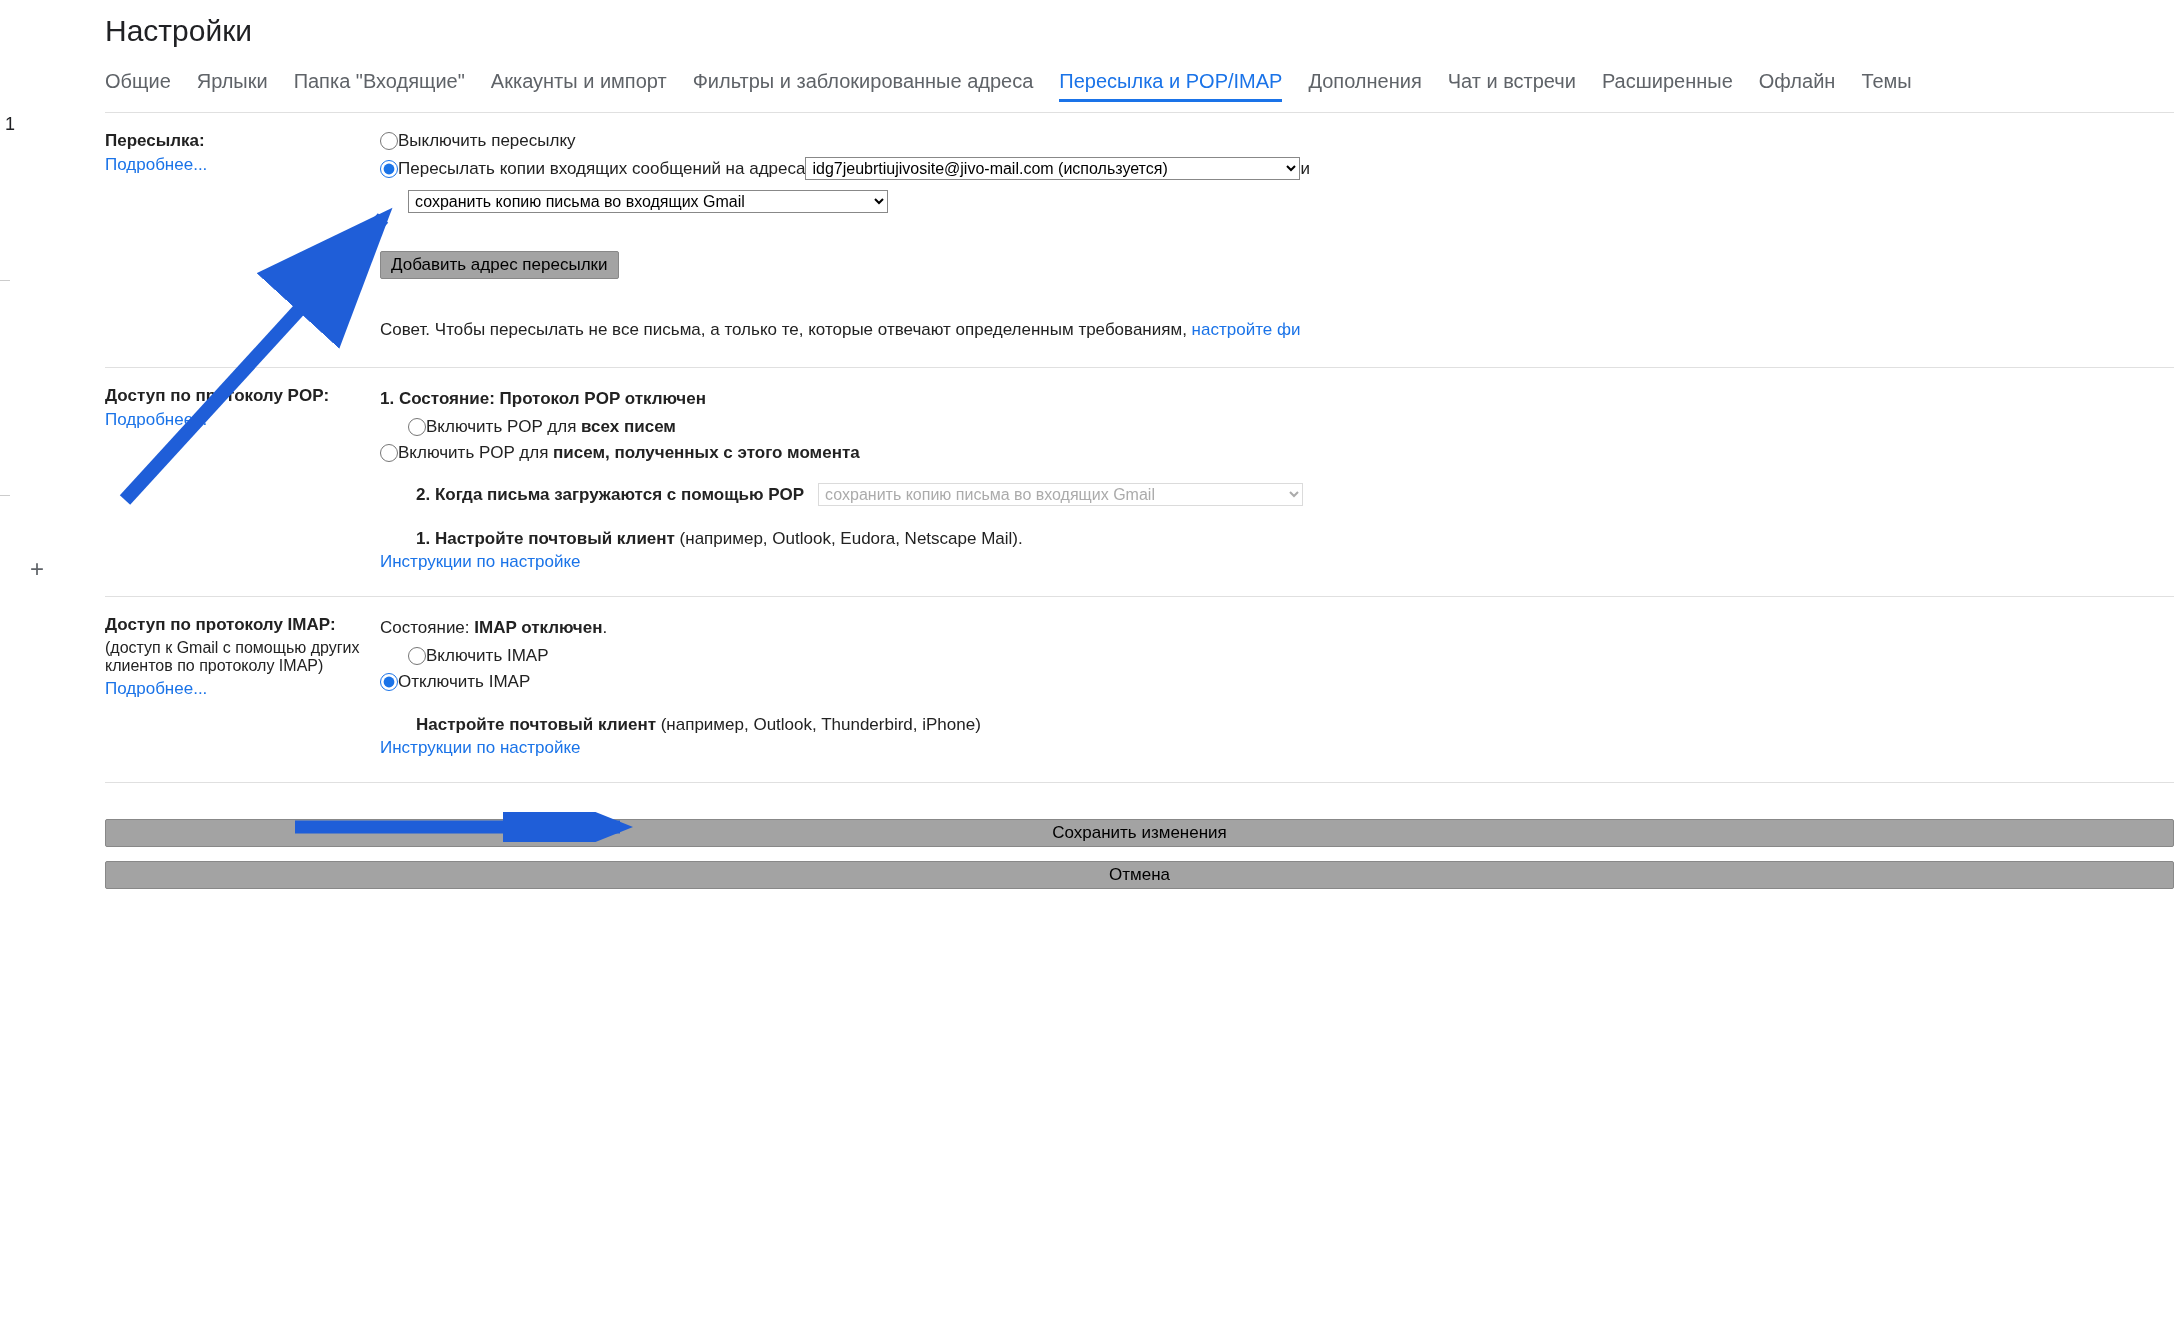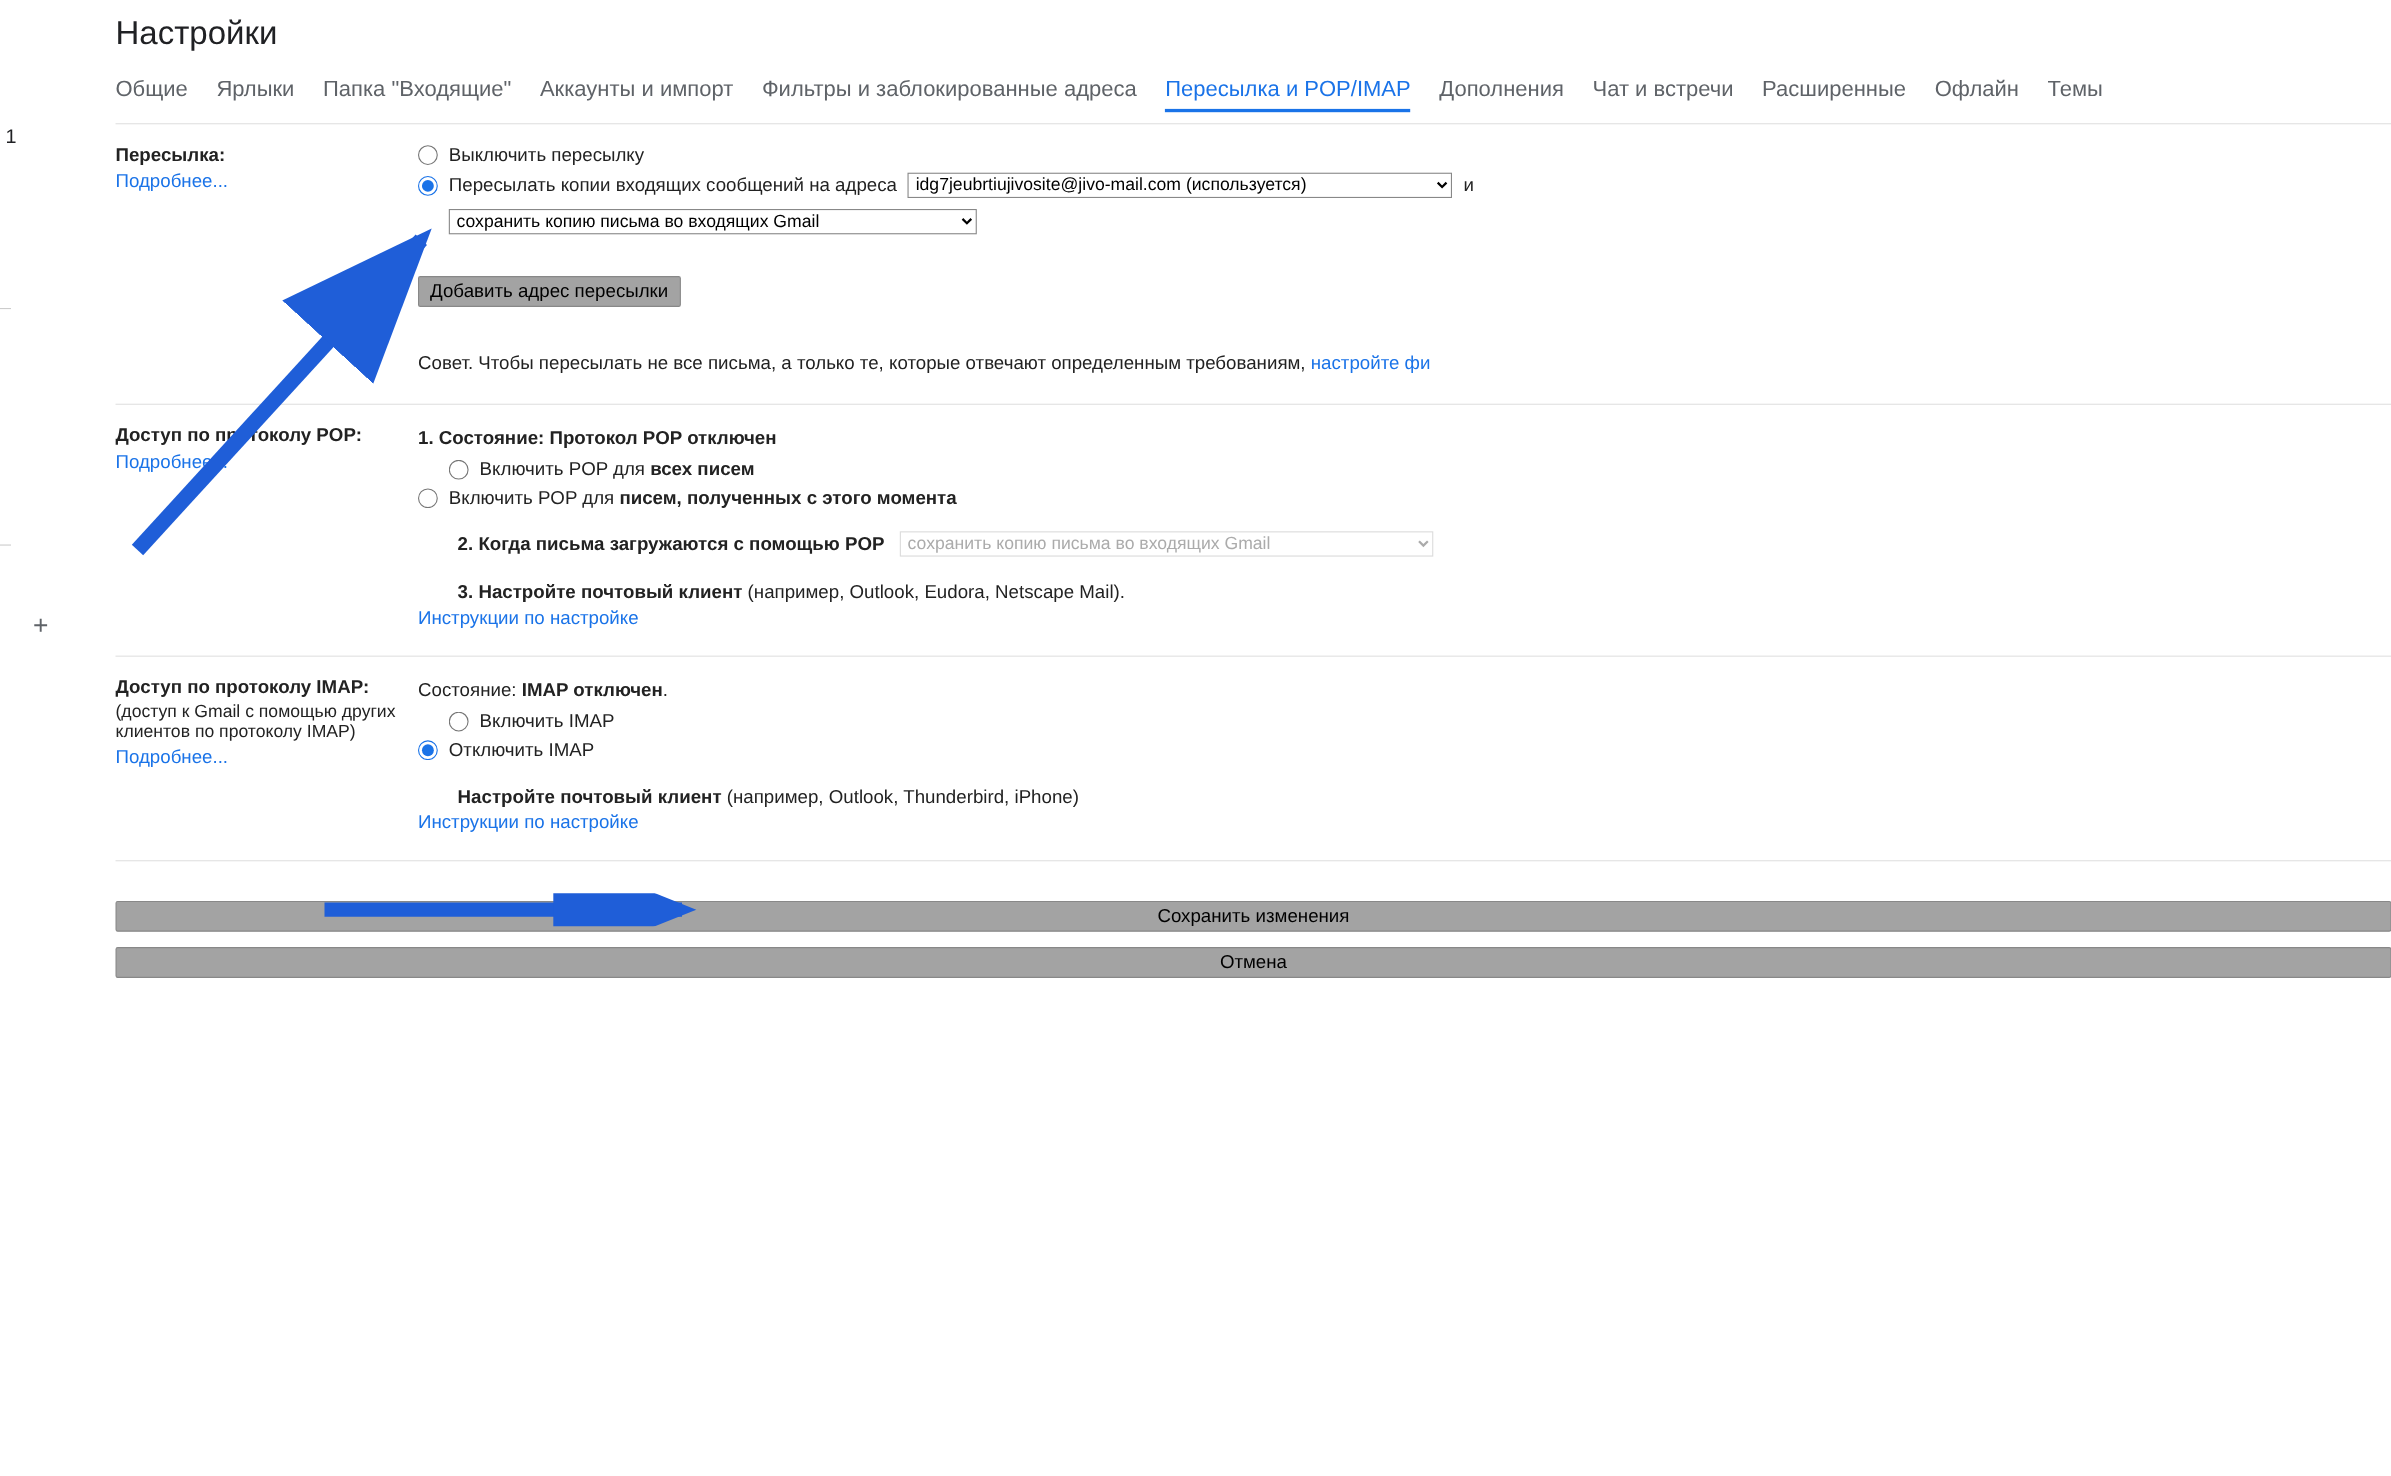--- a/index.html
+++ b/index.html
@@ -10,21 +10,21 @@
     .tab { cursor: pointer; padding-bottom: 6px; }
     .tab.active { color: #1a73e8; border-bottom: 3px solid #1a73e8; }
     .hr { border: 0; border-top: 1px solid #e0e0e0; margin: 6px 0 18px 0; }
     .section { display: flex; border-bottom: 1px solid #e0e0e0; padding-bottom: 24px; margin-bottom: 18px; }
     .section:last-of-type { border-bottom: 1px solid #e0e0e0; }
     .label-col { width: 275px; flex-shrink: 0; padding-right: 15px; }
     .label-col .heading { font-weight: 700; font-size: 17px; margin-bottom: 4px; }
     .label-col .sub { font-size: 16px; color: #222; margin-bottom: 4px; }
     .content-col { flex: 1; min-width: 0; }
     .link { color: #1a73e8; cursor: pointer; font-size: 17px; }
-    .row { display: flex; align-items: center; gap: 10px; margin-bottom: 6px; }
+    .row { display: flex; align-items: center; margin-bottom: 6px; }
     input[type="radio"] { width: 18px; height: 18px; accent-color: #1a73e8; cursor: pointer; flex-shrink: 0; }
     .radio-label { font-size: 17px; }
     select { font-size: 16px; padding: 1px 2px; border: 1px solid #888; background: #fff; font-family: inherit; }
     .select-email { min-width: 495px; }
     .select-action { min-width: 480px; margin-left: 28px; margin-top: 4px; }
     .btn { font-size: 17px; padding: 3px 10px; background: #a3a3a3; border: 1px solid #888; border-radius: 2px; cursor: pointer; font-family: inherit; }
     .para { font-size: 17px; line-height: 1.5; }
     .bold { font-weight: 700; }
     .mt-line { margin-top: 20px; margin-left: 36px; }
     .mt-sm { margin-top: 6px; padding-left: 28px; }
@@ -110,21 +110,21 @@
         <input type="radio" name="pop" style="">
         <span class="radio-label"><span>Включить POP для </span><span class="bold">писем, полученных с этого момента</span></span>
       </div>
       <div class="row mt-line" style="gap:14px">
         <span class="bold">2. Когда письма загружаются с помощью POP</span>
         <select class="select-disabled" disabled="">
           <option>сохранить копию письма во входящих Gmail</option>
         </select>
       </div>
       <div class="para mt-line">
-        <span class="bold">3. Настройте почтовый клиент</span><span> (например, Outlook, Eudora, Netscape Mail).</span>
+        <span class="bold">1. Настройте почтовый клиент</span><span> (например, Outlook, Eudora, Netscape Mail).</span>
       </div>
       <div><span class="link">Инструкции по настройке</span></div>
     </div>
   </div>
 
   <div class="section">
     <div class="label-col">
       <div class="heading">Доступ по протоколу IMAP:</div>
       <div class="sub">(доступ к Gmail с помощью других клиентов по протоколу IMAP)</div>
       <span class="link">Подробнее...</span>

